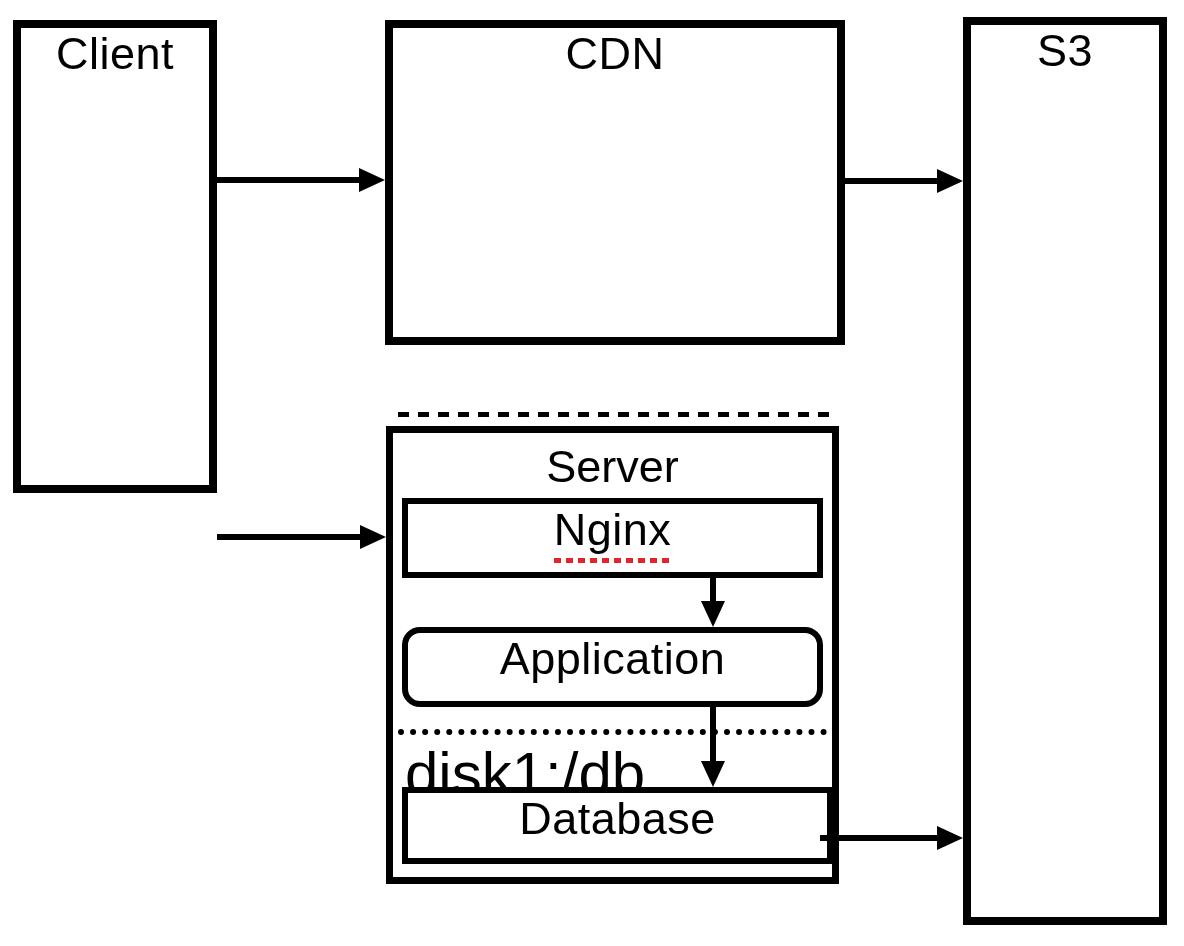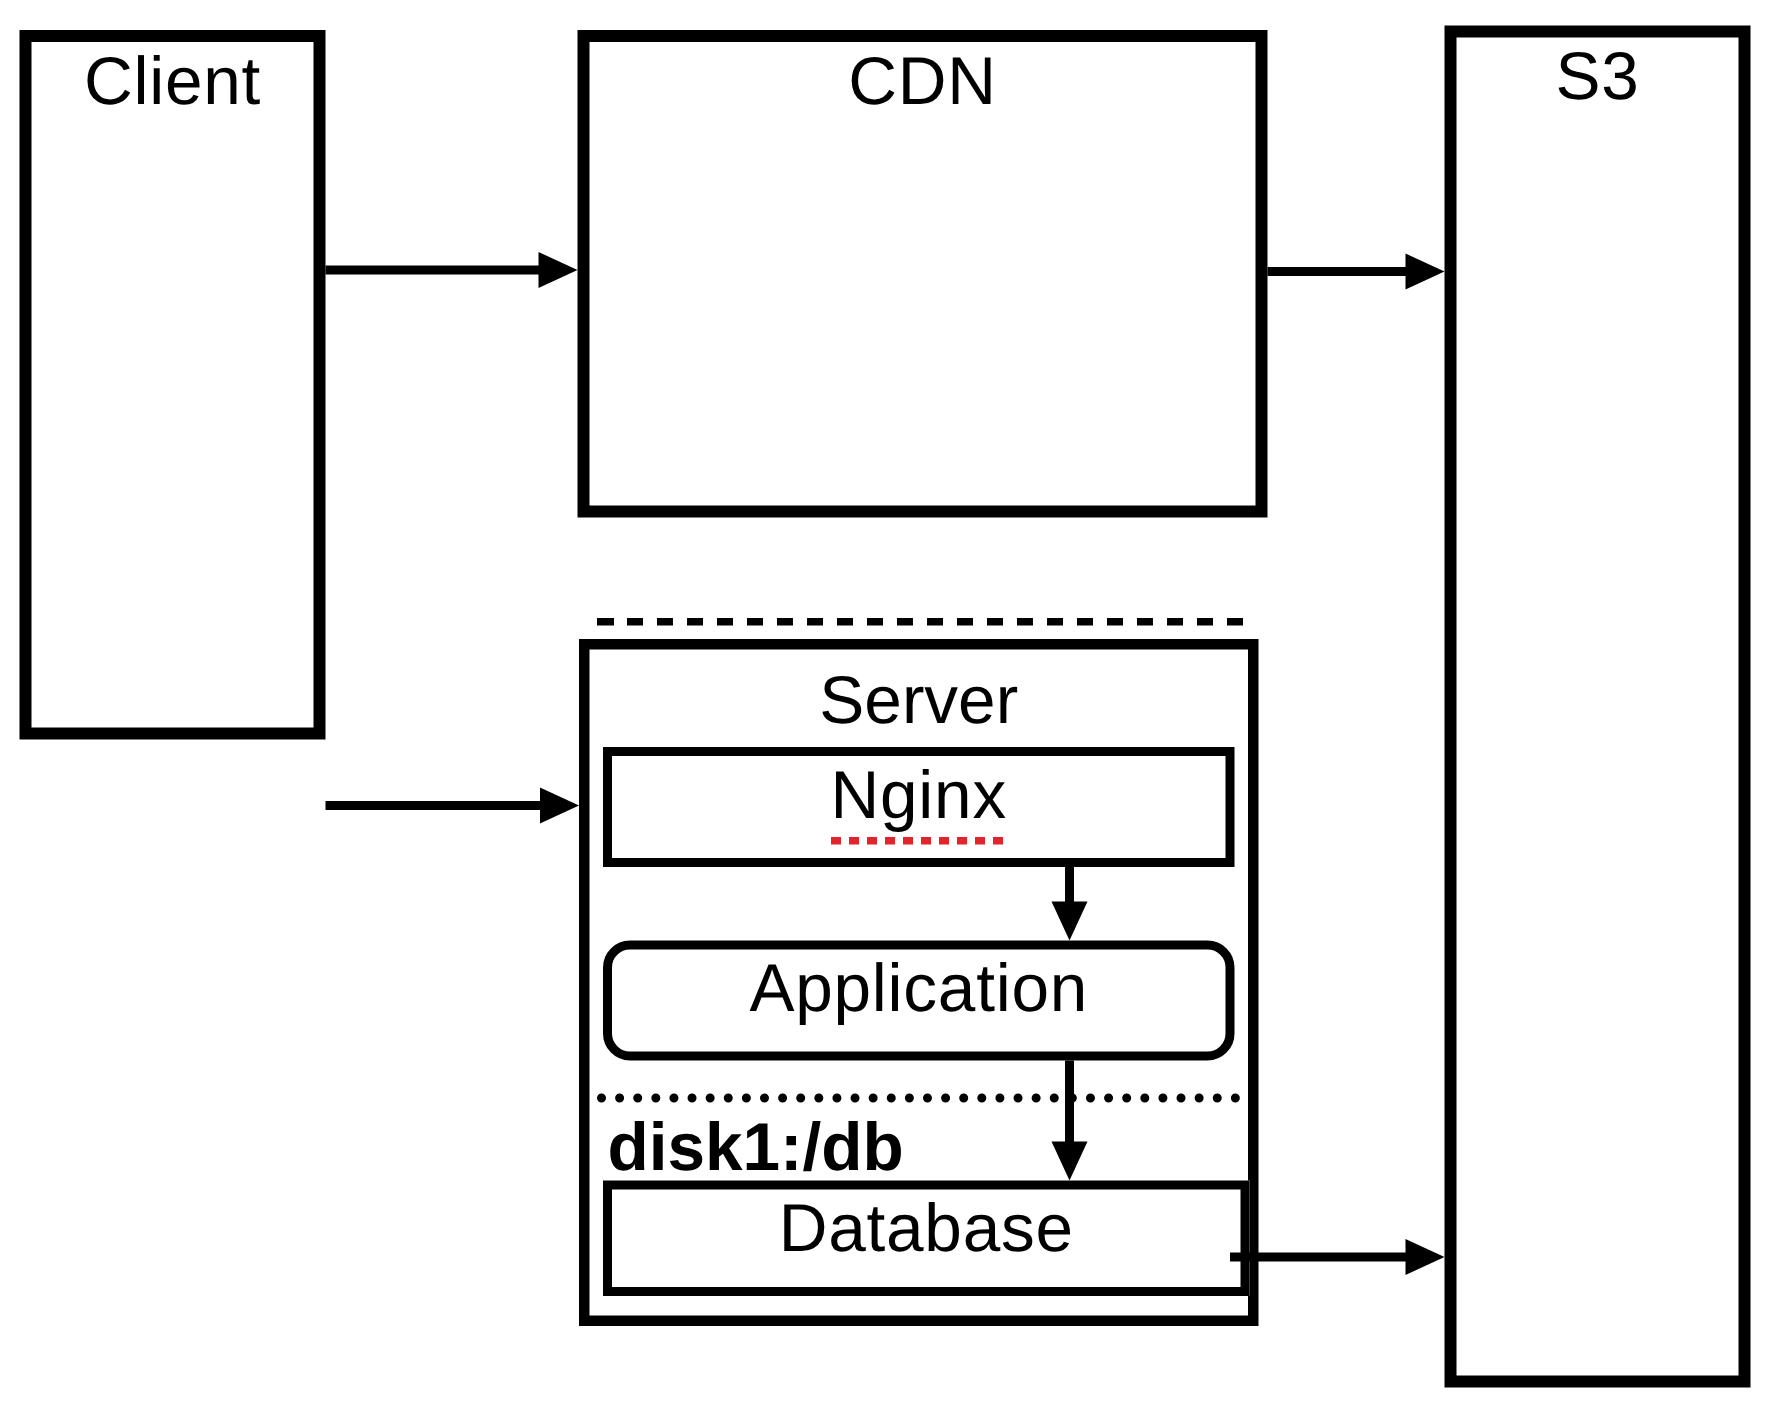--- a/index.html
+++ b/index.html
@@ -54,21 +54,21 @@
     position:absolute;height:5px;
     background:repeating-linear-gradient(90deg,var(--stroke) 0 11px,transparent 11px 20px);
   }
   
   .dotted-divider{
     position:absolute;height:0;
     border-top:6px dotted var(--stroke);
   }
   .disk-label{
     position:absolute;
-    font-size:45px;font-weight:700;
+    font-size:60px;font-weight:400;
     white-space:nowrap;
   }
   
   .squiggle{
     display:inline-block;
     padding-bottom:7px;
     background:repeating-linear-gradient(90deg,var(--squiggle) 0 7px,transparent 7px 12px) left bottom/100% 5px no-repeat;
   }
 </style>
 </head>

